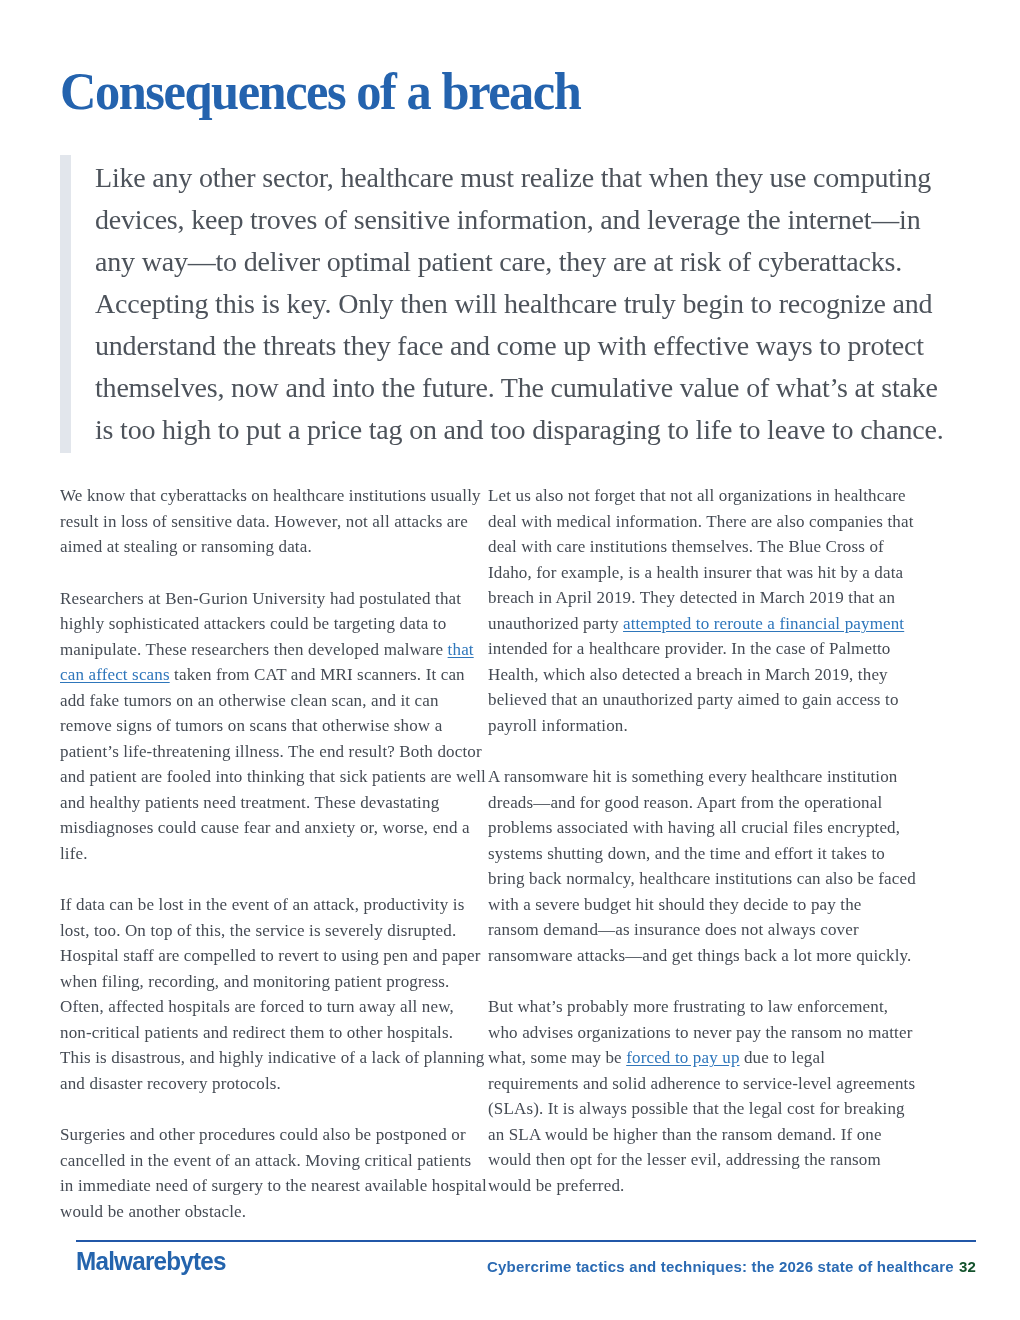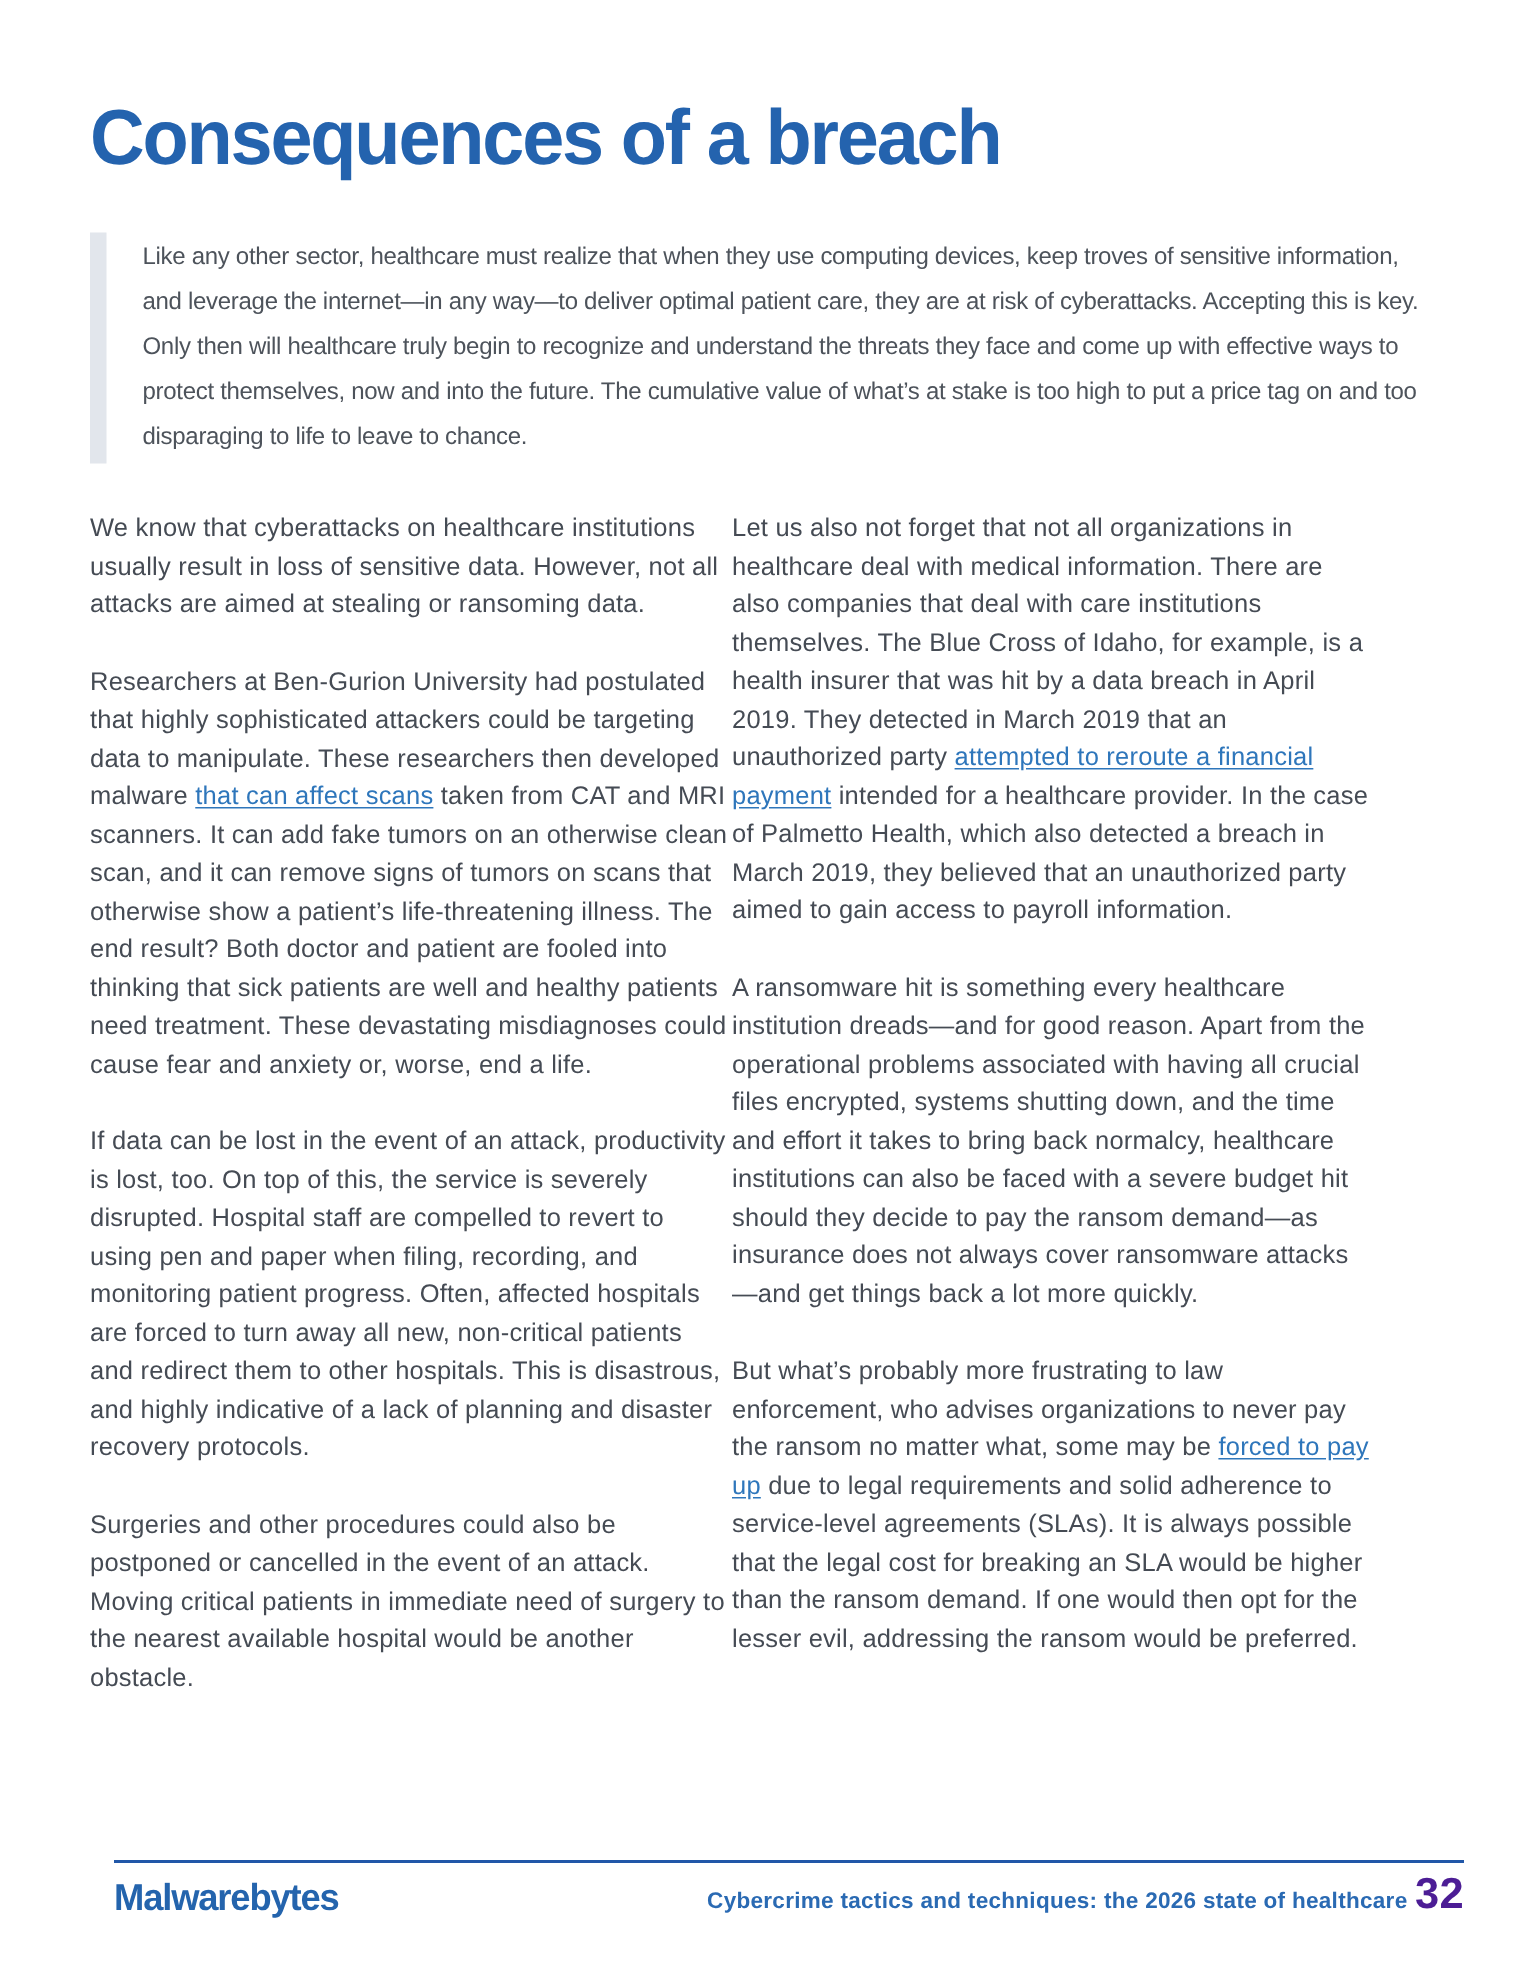--- a/index.html
+++ b/index.html
@@ -3,21 +3,21 @@
 <meta charset="utf-8">
 <style>
   html, body { margin: 0; padding: 0; background: #ffffff; }
   body {
     width: 1020px; height: 1320px;
     font-family: "Liberation Sans", sans-serif;
     position: relative;
     color: #454b54;
   }
   .page { position: relative; width: 1020px; height: 1320px; overflow: hidden; background:#fff; }
-  .content { padding: 0 60px; }
+  .content { padding: 0 60px; font-family: Liberation Serif, serif; }
 
   .page-title {
     margin: 0; padding: 0;
     margin-top: 62px;
     font-size: 52px;
     line-height: 1.16;
     font-weight: 700;
     color: #2463ae;
     letter-spacing: -1.5px;
     transform: scaleX(0.97);
@@ -28,22 +28,22 @@
   .pull-quote {
     margin-top: 33px;
     display: flex;
   }
   .quote-bar {
     flex: 0 0 11px;
     background: #e2e6ec;
     margin-right: 24px;
   }
   .quote-text {
-    font-size: 16px;
-    line-height: 30px;
+    font-size: 28px;
+    line-height: 42px;
     color: #4d535b;
     letter-spacing: -0.2px;
     max-width: 862px;
     padding-top: 2px;
     padding-bottom: 2px;
   }
 
   .columns {
     display: flex;
     margin-top: 30px;
@@ -89,24 +89,24 @@
   }
   .report-ref {
     color: #2a6ab3;
     font-weight: 700;
     font-size: 15px;
     letter-spacing: 0.2px;
     line-height: 1;
     white-space: nowrap;
   }
   .page-num {
-    font-size: 29px;
+    font-size: 15px;
     margin-left: 5px;
     font-weight: 700;
-    color: #4c1d95;
+    color: #14532d;
   }
 </style>
 </head>
 <body>
 
 <div class="page">
   <div class="content">
 
     <h1 class="page-title">Consequences of a breach</h1>
 

